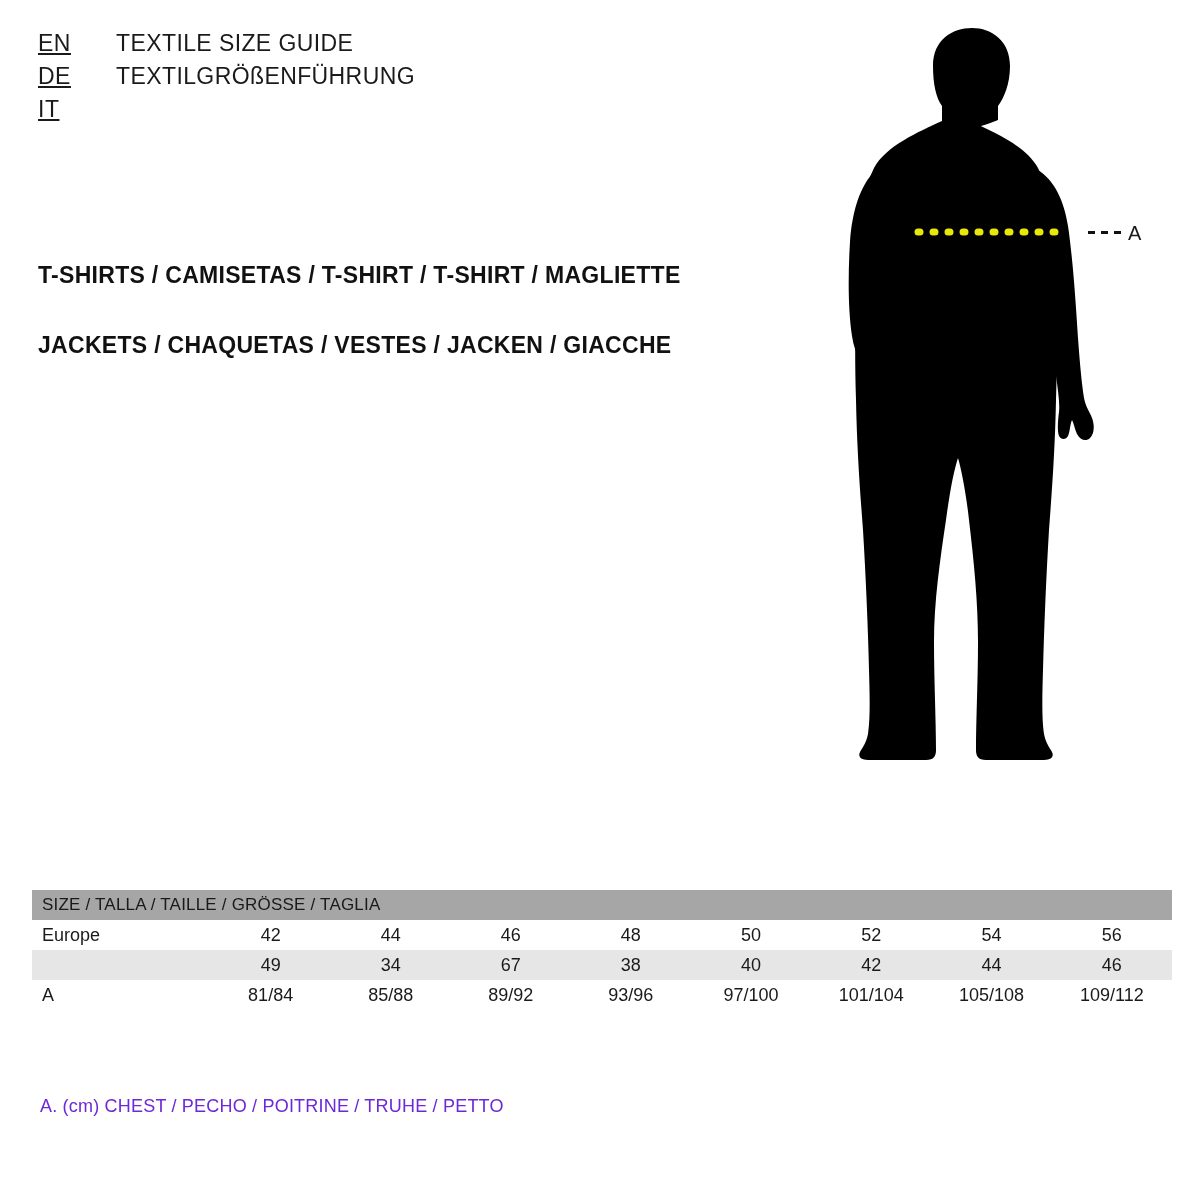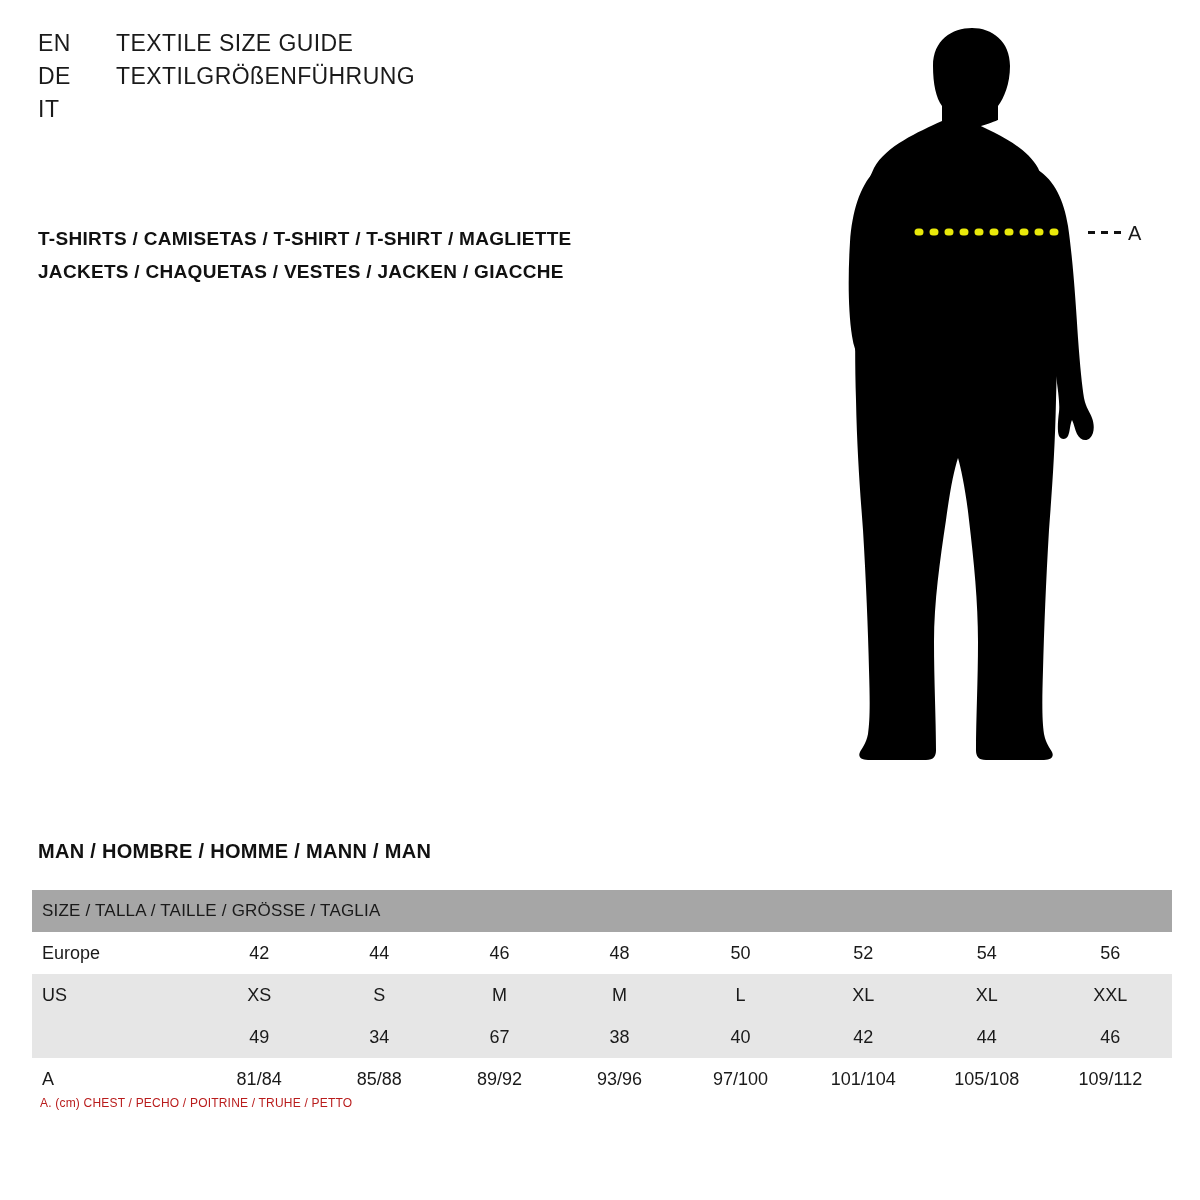--- a/index.html
+++ b/index.html
@@ -33,41 +33,43 @@
     display: flex;
     align-items: baseline;
     height: 33px;
   }
   .lang-code {
     width: 78px;
     flex: 0 0 78px;
     font-size: 23px;
     letter-spacing: 0.5px;
     color: #1a1a1a;
+    text-decoration: underline;
   }
   .lang-text {
     font-size: 23px;
     letter-spacing: 0.4px;
     color: #1a1a1a;
     white-space: nowrap;
     text-align: center;
   }
 
   .garment-lines {
     position: absolute;
     left: 38px;
     top: 222px;
   }
   .garment-line {
-    font-size: 19px;
+    font-size: 23px;
     font-weight: bold;
     letter-spacing: 0.3px;
     line-height: 33px;
     white-space: nowrap;
     color: #111;
+    margin-top: 37px;
   }
 
   
   .figure-wrap {
     position: absolute;
     left: 830px;
     top: 20px;
     width: 340px;
     height: 780px;
   }
@@ -102,21 +104,21 @@
 
   table.size-table {
     position: absolute;
     left: 32px;
     top: 890px;
     width: 1140px;
     border-collapse: collapse;
     font-size: 18px;
   }
   table.size-table td {
-    padding: 6px;
+    padding: 0;
     height: 30px;
     vertical-align: middle;
     color: #1a1a1a;
   }
   .row-head td {
     background: #a6a6a6;
     font-size: 17px;
     letter-spacing: 0.2px;
   }
   .row-alt td { background: #e6e6e6; }
@@ -129,23 +131,23 @@
   }
   .c-val {
     width: 121px;
     text-align: center;
   }
 
   .footnote {
     position: absolute;
     left: 40px;
     top: 1096px;
-    font-size: 12px;
+    font-size: 18px;
     letter-spacing: 0.2px;
-    color: #b91c1c;
+    color: #6d28d9;
   }
 </style>
 </head>
 <body>
 
 <div class="page">
 
   <div class="lang-block">
     <div class="lang-row">
       <span class="lang-code">EN</span>
@@ -202,51 +204,39 @@
       <path d="M208,150 C224,160 234,180 238,206 C243,240 246,286 248,318 C250,346 252,366 254,378 C256,388 260,392 262,398 C265,406 264,414 260,418 C256,422 250,420 247,414 C245,410 244,404 242,400 C240,404 240,412 238,416 C236,420 231,420 229,416 C227,411 228,400 229,392 C230,384 228,370 226,356 C222,326 216,280 212,244 C209,214 206,180 204,160 Z" fill="#000000"></path>
 
       <path d="M44,152 C30,166 22,192 20,222 C18,254 18,290 22,316 C25,336 33,348 48,352 C62,356 78,356 92,352 C102,349 106,344 104,338 C102,332 94,330 84,331 C72,332 60,330 54,322 C48,312 46,292 46,268 C46,240 48,206 52,182 C54,168 56,158 58,152 Z" fill="#000000"></path>
 
       <line x1="88" y1="212" x2="228" y2="212" stroke="#e8e80a" stroke-width="7" stroke-linecap="round" stroke-dasharray="2 13"></line>
     </svg>
   </div>
   <div class="dash-lead"></div>
   <div class="measure-label">A</div>
 
-  <div class="section-title">MAN / HOMBRE / HOMME / MANN / MAN</div>
 
   <table class="size-table">
     <tbody>
       <tr class="row-head">
         <td class="c-label" colspan="9">SIZE / TALLA / TAILLE / GRÖSSE / TAGLIA</td>
       </tr>
 
       <tr class="row-plain">
         <td class="c-label">Europe</td>
         <td class="c-val">42</td>
         <td class="c-val">44</td>
         <td class="c-val">46</td>
         <td class="c-val">48</td>
         <td class="c-val">50</td>
         <td class="c-val">52</td>
         <td class="c-val">54</td>
         <td class="c-val">56</td>
       </tr>
 
-      <tr class="row-alt">
-        <td class="c-label">US</td>
-        <td class="c-val">XS</td>
-        <td class="c-val">S</td>
-        <td class="c-val">M</td>
-        <td class="c-val">M</td>
-        <td class="c-val">L</td>
-        <td class="c-val">XL</td>
-        <td class="c-val">XL</td>
-        <td class="c-val">XXL</td>
-      </tr>
 
       <tr class="row-alt">
         <td class="c-label"></td>
         <td class="c-val">49</td>
         <td class="c-val">34</td>
         <td class="c-val">67</td>
         <td class="c-val">38</td>
         <td class="c-val">40</td>
         <td class="c-val">42</td>
         <td class="c-val">44</td>

